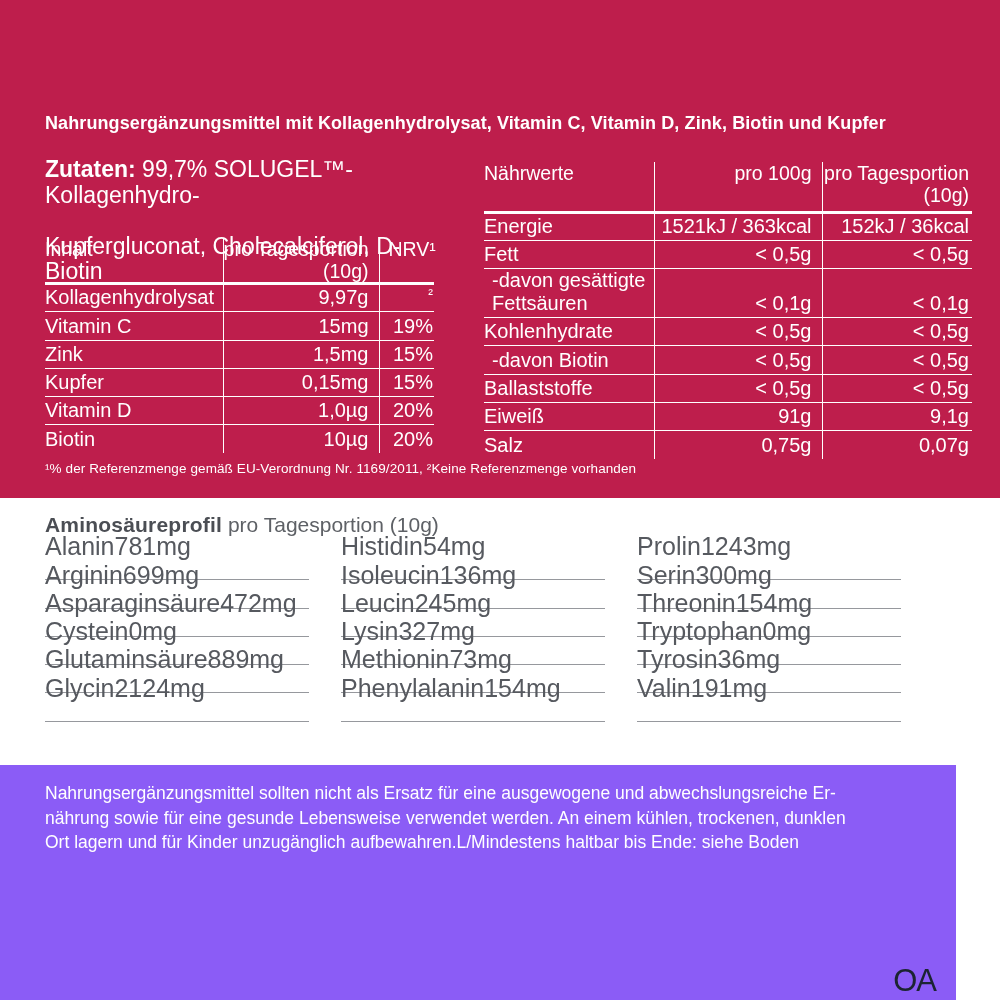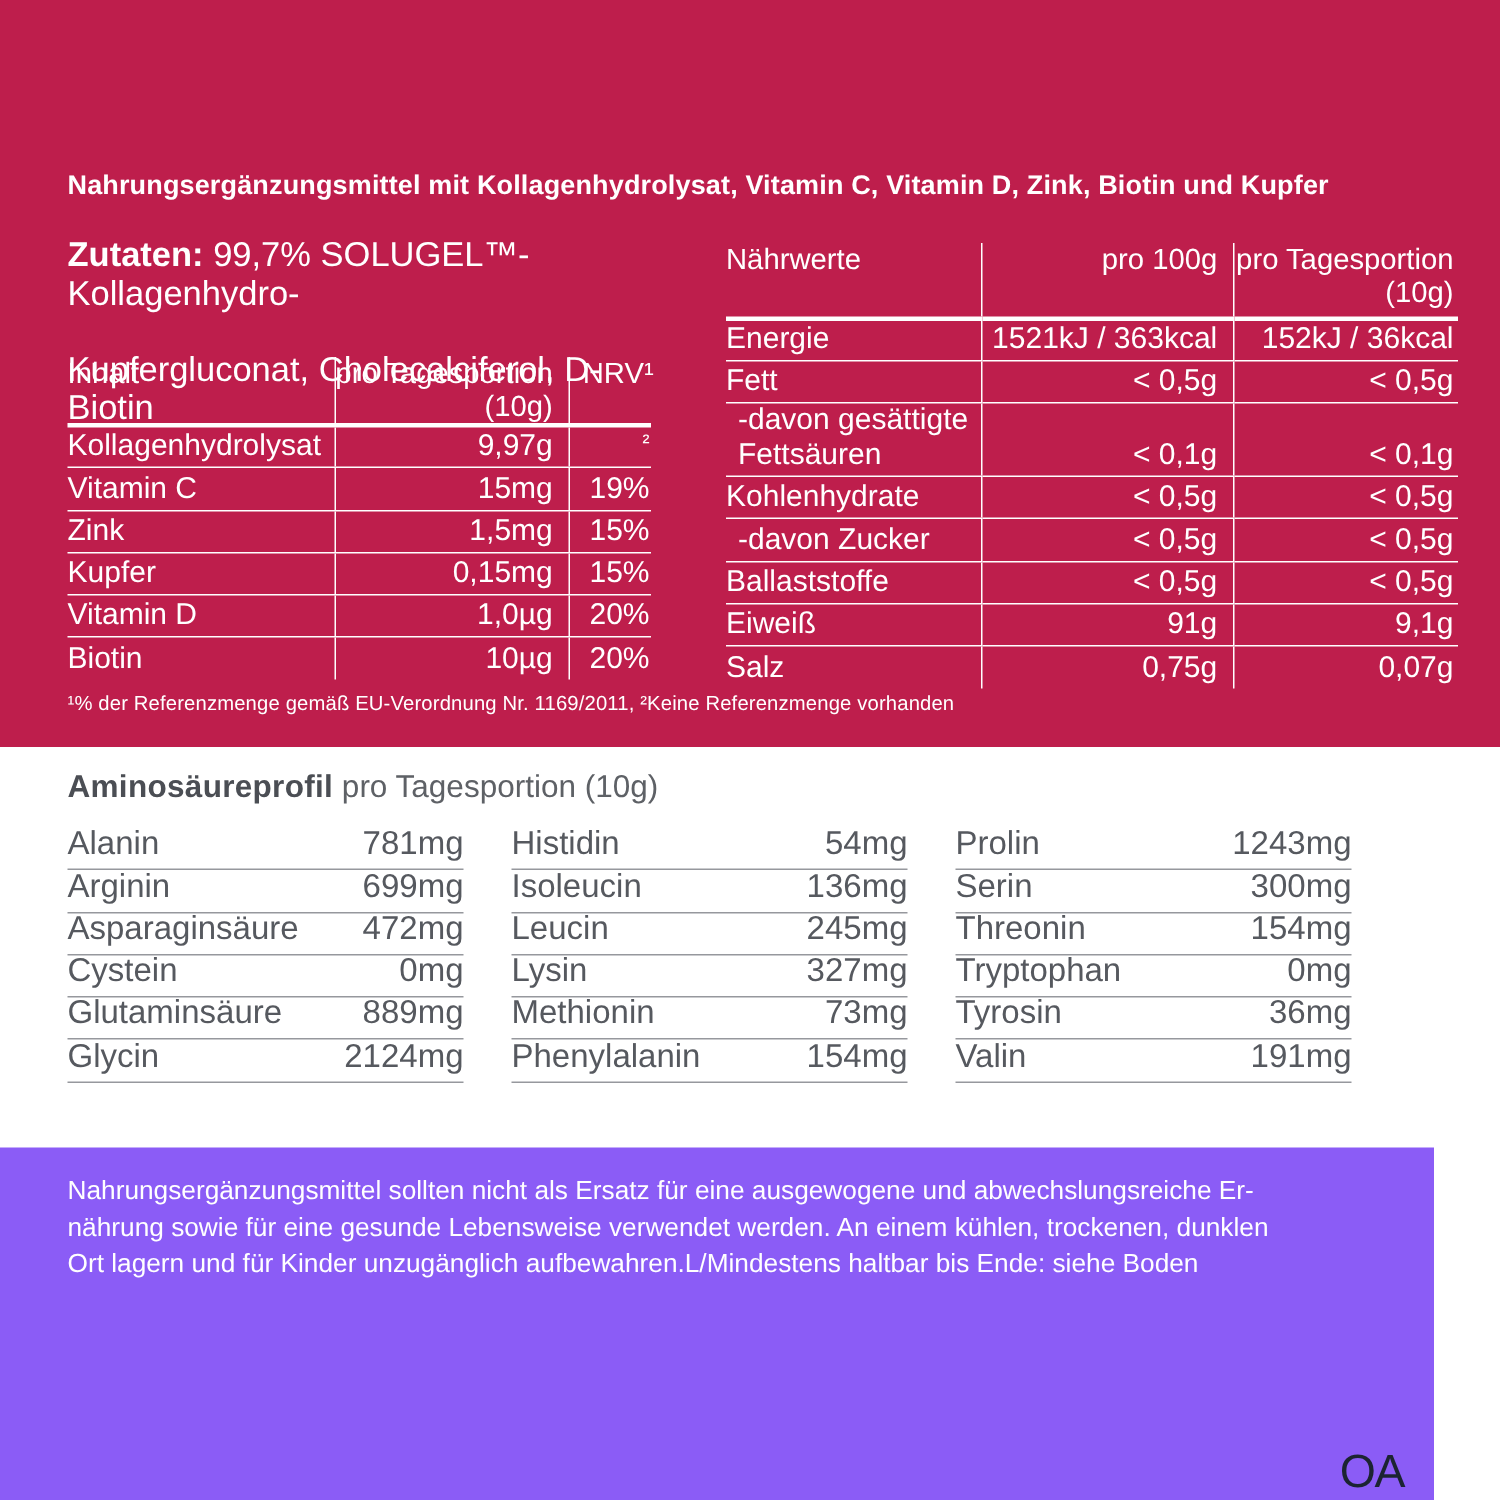--- a/index.html
+++ b/index.html
@@ -49,23 +49,23 @@
   }
 
   
   .sec-white { position:absolute; left:0; top:498px; width:1000px; height:267px; background:#fff; }
   .amino-title { position:absolute; left:45px; top:15px; font-size:21px; color:#5E6166; font-weight:400; }
   .amino-title b { font-weight:700; color:#4B4E54; letter-spacing:0.2px; }
   .amino-grid { position:absolute; left:45px; top:54px; display:flex; }
   .acol { width:264px; }
   .acol + .acol { margin-left:32px; }
   .arow {
-    display:flex; justify-content:space-between; align-items:flex-end;
+    display:flex; align-items:flex-end;
     height:28.3px; border-bottom:1.5px solid #96989D;
-    font-size:22px; color:#56595F; padding-bottom:4px;
+    font-size:25px; color:#56595F; padding-bottom:18px;
   }
 
   
   .sec-pink { position:absolute; left:0; top:765px; width:956px; height:235px; background:#8b5cf6; }
   .disclaimer {
     position:absolute; left:45px; top:16px; width:840px;
     font-size:17.5px; line-height:24.5px; color:#fff; font-weight:400;
   }
   .disclaimer .dline { white-space:nowrap; }
   .disclaimer .dline3 { display:flex; white-space:nowrap; }
@@ -166,21 +166,21 @@
         <td class="indent">-davon gesättigte Fettsäuren</td>
         <td class="vline num">&lt; 0,1g</td>
         <td class="vline num-end">&lt; 0,1g</td>
       </tr>
       <tr>
         <td>Kohlenhydrate</td>
         <td class="vline num">&lt; 0,5g</td>
         <td class="vline num-end">&lt; 0,5g</td>
       </tr>
       <tr>
-        <td class="indent">-davon Zucker</td>
+        <td class="indent">-davon Biotin</td>
         <td class="vline num">&lt; 0,5g</td>
         <td class="vline num-end">&lt; 0,5g</td>
       </tr>
       <tr>
         <td>Ballaststoffe</td>
         <td class="vline num">&lt; 0,5g</td>
         <td class="vline num-end">&lt; 0,5g</td>
       </tr>
       <tr>
         <td>Eiweiß</td>

